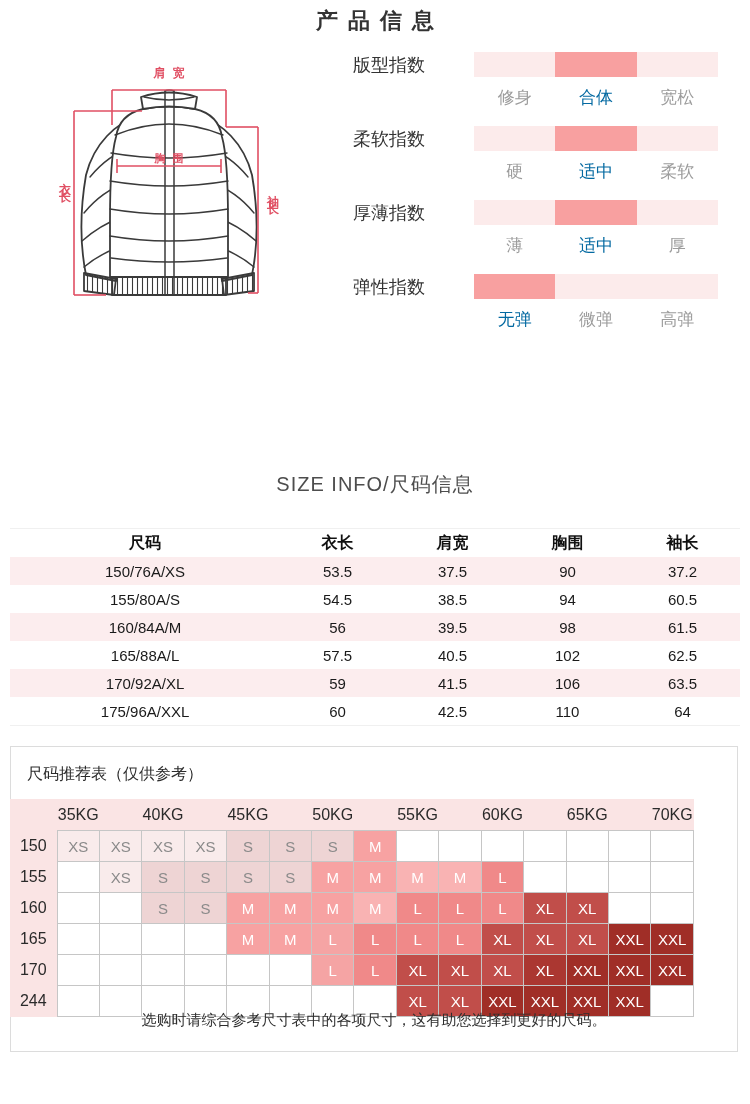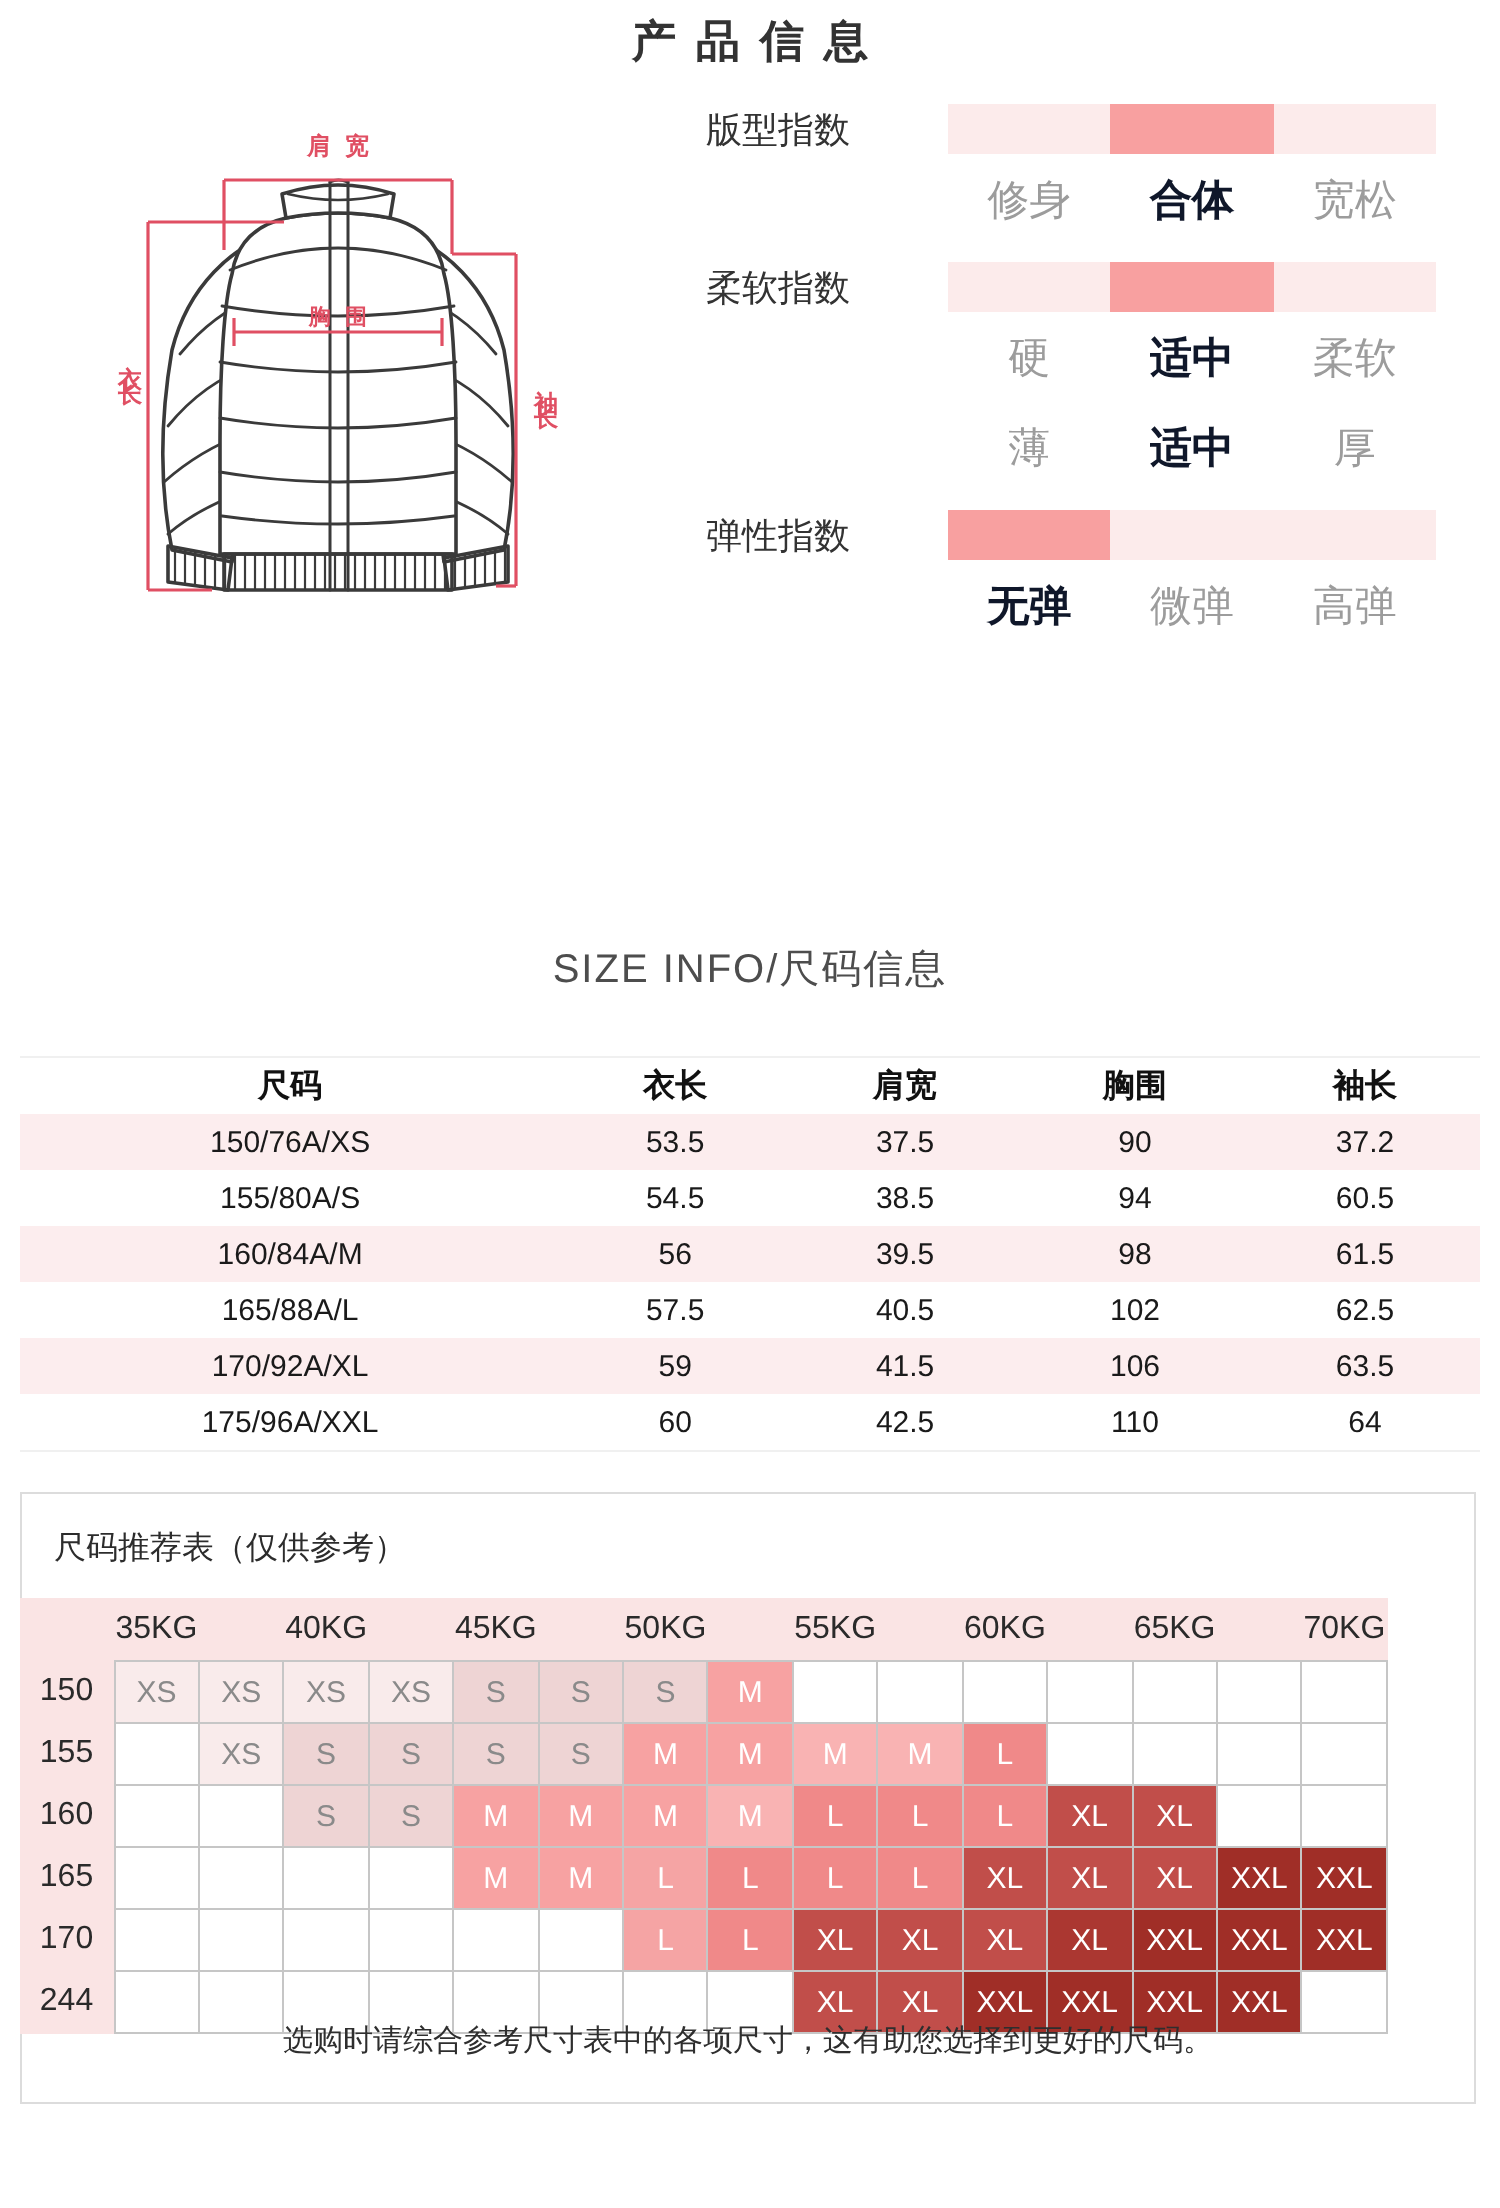--- a/index.html
+++ b/index.html
@@ -18,22 +18,22 @@
   .meas-label.v{writing-mode:vertical-rl;letter-spacing:7px;}
 
   
   .indices{position:absolute;left:353px;top:52px;width:366px;}
   .idx-row{margin-bottom:17px;}
   .idx-main{display:flex;align-items:center;}
   .idx-label{width:121px;font-size:18px;color:#333;white-space:nowrap;}
   .idx-bar{display:flex;width:244px;height:25px;}
   .idx-seg{flex:1;}
   .idx-opts{display:flex;width:244px;margin-left:121px;margin-top:9px;}
-  .idx-opt{flex:1;text-align:center;font-size:21px;color:#9c9c9c;white-space:nowrap;}
-  .idx-opt.sel{color:#0f172a;font-weight:bold;}
+  .idx-opt{flex:1;text-align:center;font-size:17px;color:#9c9c9c;white-space:nowrap;}
+  .idx-opt.sel{color:#0369a1;font-weight:normal;}
 
   
   .notes-box{position:absolute;left:10px;top:372px;width:728px;height:80px;border:1px solid #e2e2e2;
     box-sizing:border-box;display:flex;align-items:center;}
   .notes-label{font-size:17px;color:#2c2c2c;padding:0 15px 0 9px;white-space:nowrap;}
   .notes-lines{font-size:15px;color:#9b9b9b;line-height:27px;}
   .note-line{white-space:nowrap;}
 
   
   .size-heading{position:absolute;top:471px;left:0;width:100%;text-align:center;font-size:20px;
@@ -157,20 +157,28 @@
             <div class="idx-seg" style="background: rgb(252, 235, 235);"></div>
           </div>
         </div>
         <div class="idx-opts">
           <div class="idx-opt">硬</div>
           <div class="idx-opt sel">适中</div>
           <div class="idx-opt">柔软</div>
         </div>
       </div>
       <div class="idx-row">
+        <div class="idx-main">
+          <div class="idx-label">厚薄指数</div>
+          <div class="idx-bar">
+            <div class="idx-seg" style="background: rgb(252, 235, 235);"></div>
+            <div class="idx-seg" style="background: rgb(248, 160, 160);"></div>
+            <div class="idx-seg" style="background: rgb(252, 235, 235);"></div>
+          </div>
+        </div>
         <div class="idx-opts">
           <div class="idx-opt">薄</div>
           <div class="idx-opt sel">适中</div>
           <div class="idx-opt">厚</div>
         </div>
       </div>
       <div class="idx-row">
         <div class="idx-main">
           <div class="idx-label">弹性指数</div>
           <div class="idx-bar">

